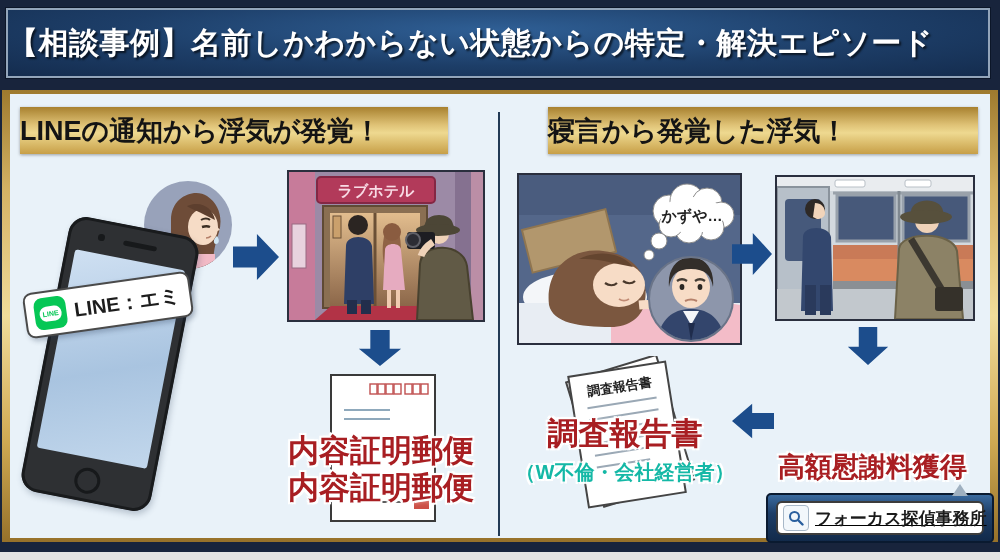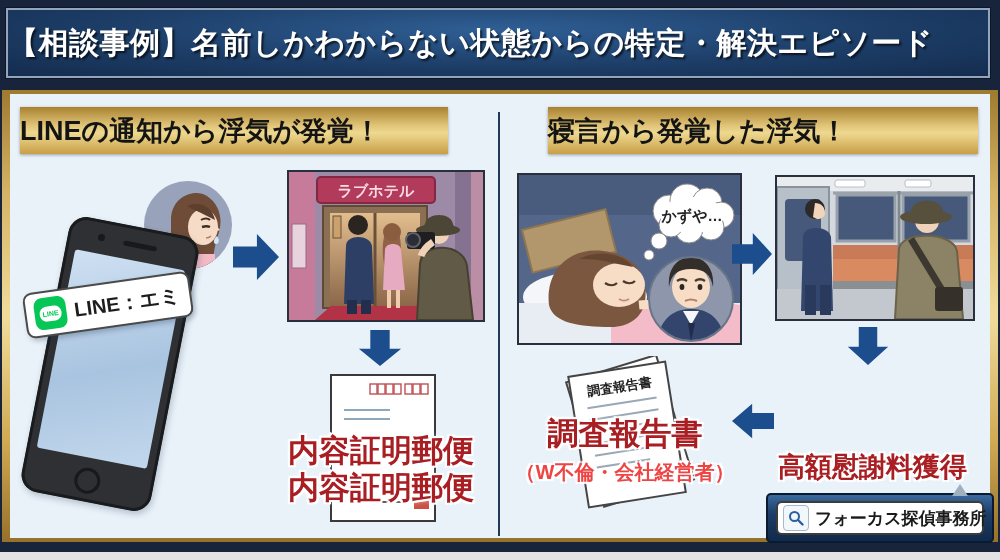--- a/index.html
+++ b/index.html
@@ -72,28 +72,28 @@
   .doc-left{position:absolute;left:330px;top:374px;width:106px;height:148px;z-index:1;}
   .report-docs{position:absolute;left:550px;top:356px;width:160px;height:156px;z-index:1;}
   .money{position:absolute;left:803px;top:368px;width:150px;height:84px;z-index:1;}
 
   
   .caption-red{color:#a81e22;font-weight:900;text-align:center;white-space:nowrap;z-index:5;
     text-shadow:-2px -2px 0 #fff,2px -2px 0 #fff,-2px 2px 0 #fff,2px 2px 0 #fff,0 0 6px #fff;}
   .cap-left-result{position:absolute;left:266px;top:412px;width:230px;font-size:31px;line-height:37px;margin-top:20px;}
   .cap-money{position:absolute;left:770px;top:449px;width:205px;font-size:27px;}
   .cap-report{position:absolute;left:500px;top:417px;width:250px;font-size:31px;line-height:34px;}
-  .cap-report-sub{display:block;color:#ef4444;font-size:20px;font-weight:900;margin-top:4px;
+  .cap-report-sub{display:block;color:#14b8a6;font-size:20px;font-weight:900;margin-top:4px;
     text-shadow:-2px -2px 0 #fff,2px -2px 0 #fff,-2px 2px 0 #fff,2px 2px 0 #fff,0 0 5px #fff;}
 
   
   .brand-box{position:absolute;left:766px;top:493px;width:228px;height:50px;border-radius:5px;
     background:linear-gradient(180deg,#3a6a9e 0%,#1d3e68 40%,#122a4a 100%);
     border:2px solid #0a1a30;box-sizing:border-box;z-index:6;
-    display:flex;align-items:center;justify-content:center;}
+    display:flex;align-items:center;justify-content:center;text-decoration:underline;}
   .brand-pointer{position:absolute;left:952px;top:484px;width:0;height:0;z-index:7;
     border-left:8px solid transparent;border-right:8px solid transparent;border-bottom:12px solid #9fb0c0;}
   .search-bar{width:208px;height:34px;background:#ffffff;border:2px solid #3c3c3c;border-radius:6px;
     display:flex;align-items:center;gap:6px;padding:0 5px;box-sizing:border-box;}
   .search-icon-box{width:24px;height:24px;border:1px solid #a8b8c8;border-radius:4px;flex:0 0 auto;
     display:flex;align-items:center;justify-content:center;background:#f2f7fb;}
   .brand-text{font-size:17px;font-weight:900;color:#1a1a1a;white-space:nowrap;}
 </style>
 </head>
 <body>

